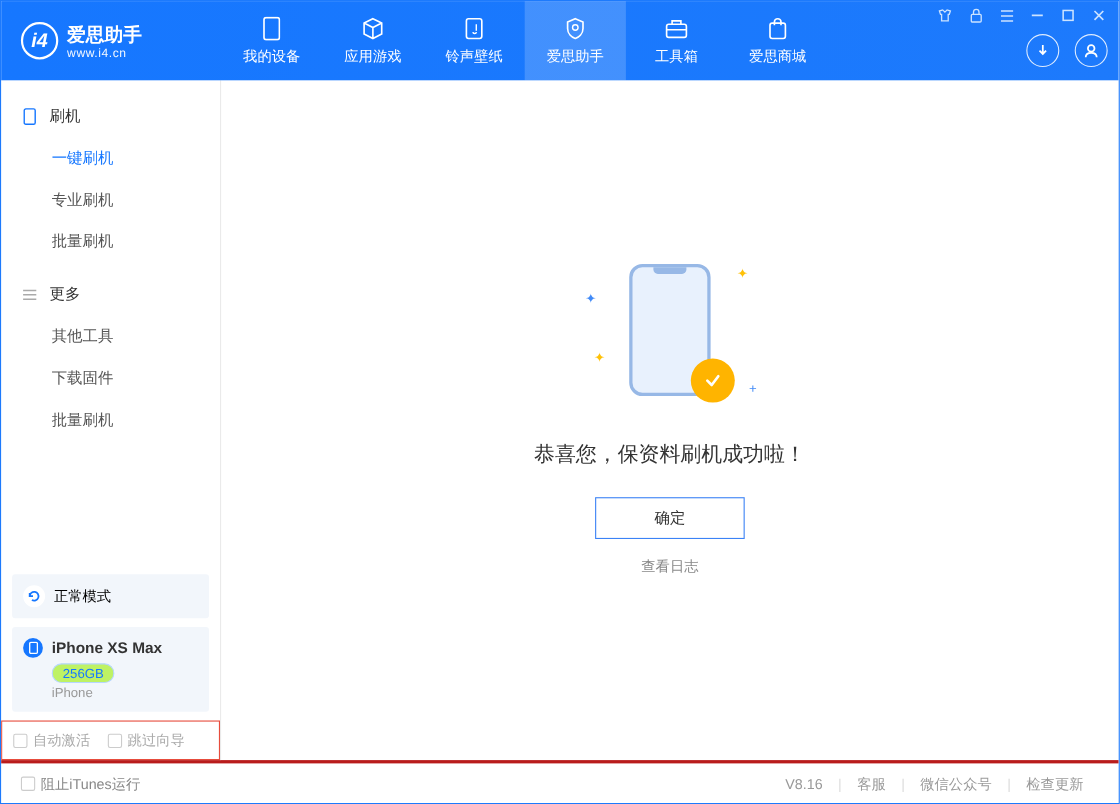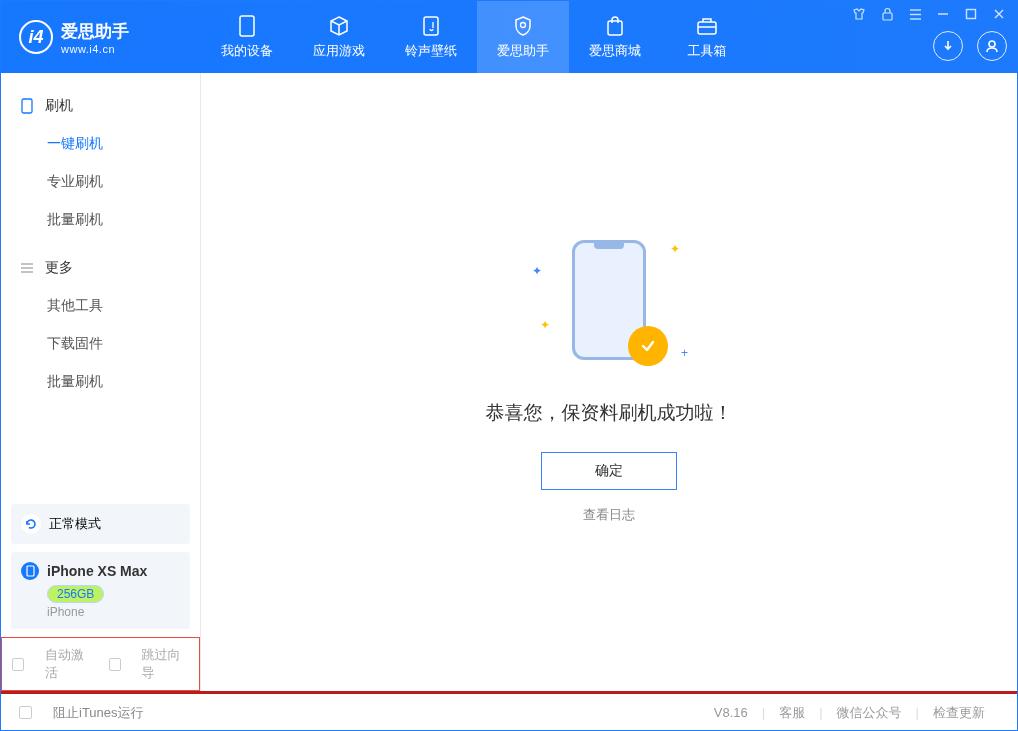--- a/index.html
+++ b/index.html
@@ -28,21 +28,21 @@
 .side-item.active { color: #1677ff; }
 .dev-panel { padding: 8px 10px; }
 .dev-box { background: #f2f6fb; border-radius: 3px; padding: 10px 10px; display: flex; align-items: center; font-size: 13px; margin-bottom: 8px; }
 .mode-icon { width: 20px; height: 20px; border-radius: 50%; background: #fff; display: flex; align-items: center; justify-content: center; margin-right: 8px; }
 .dev-info { background: #f2f6fb; border-radius: 3px; padding: 10px; }
 .dev-name { font-size: 14px; font-weight: bold; color: #333; display: flex; align-items: center; }
 .dev-phone-icon { width: 18px; height: 18px; border-radius: 50%; background: #1677ff; margin-right: 8px; display: inline-flex; align-items: center; justify-content: center; }
 .dev-cap { display: inline-block; border: 1px solid #b6d6ff; color: #1677ff; font-size: 12px; padding: 1px 9px; border-radius: 10px; margin: 5px 0 2px 26px; background: #bef264; }
 .dev-type { font-size: 12px; color: #999; margin-left: 26px; }
 .options-row { border: 1.6px solid #e74c3c; padding: 8px 10px; display: flex; gap: 16px; font-size: 13px; color: #aaa; }
-.chk { display: flex; align-items: center; gap: 21px; cursor: pointer; }
+.chk { display: flex; align-items: center; gap: 5px; cursor: pointer; }
 .chk-box { width: 13px; height: 13px; border: 1px solid #ccc; border-radius: 2px; }
 .main { flex: 1; display: flex; flex-direction: column; align-items: center; justify-content: center; }
 .illus { width: 130px; height: 130px; position: relative; margin-bottom: 30px; }
 .phone-shape { width: 74px; height: 120px; border: 3px solid #97b8e6; border-radius: 12px; margin: 0 auto; background: #e8f1fd; position: relative; }
 .phone-notch { position: absolute; top: 0; left: 50%; transform: translateX(-50%); width: 30px; height: 6px; background: #97b8e6; border-radius: 0 0 4px 4px; }
 .check-badge { position: absolute; right: 6px; bottom: 4px; width: 40px; height: 40px; background: #ffb400; border-radius: 50%; display: flex; align-items: center; justify-content: center; }
 .sparkle { position: absolute; color: #ffc107; font-size: 12px; }
 .sp1 { top: 24px; left: -12px; color: #418af7; }
 .sp2 { top: 2px; right: -6px; }
 .sp3 { bottom: 38px; left: -4px; }
@@ -98,36 +98,36 @@
       <span class="nav-icon">
           <svg width="22" height="22" viewBox="0 0 22 22">
             <path d="M11 2 L18 5 L18 11 C18 16 14 19 11 20 C8 19 4 16 4 11 L4 5 Z" fill="none" stroke="#fff" stroke-width="1.5"></path>
             <circle cx="11" cy="10" r="2.5" fill="none" stroke="#fff" stroke-width="1.3"></circle>
           </svg>
         </span>
       <span>爱思助手</span>
     </div>
     <div class="nav-item">
       <span class="nav-icon">
-          <svg width="20" height="22" viewBox="0 0 20 22">
-            <rect x="3" y="6" width="14" height="14" rx="2" fill="none" stroke="#fff" stroke-width="1.5"></rect>
-            <path d="M7 8 L7 5 A3 3 0 0 1 13 5 L13 8" fill="none" stroke="#fff" stroke-width="1.5"></path>
-          </svg>
-        </span>
-      <span>爱思商城</span>
-    </div>
-    <div class="nav-item">
-      <span class="nav-icon">
           <svg width="22" height="20" viewBox="0 0 22 20">
             <rect x="2" y="6" width="18" height="12" rx="2" fill="none" stroke="#fff" stroke-width="1.5"></rect>
             <path d="M7 6 L7 3 L15 3 L15 6" fill="none" stroke="#fff" stroke-width="1.5"></path>
             <line x1="2" y1="11" x2="20" y2="11" stroke="#fff" stroke-width="1.5"></line>
           </svg>
         </span>
       <span>工具箱</span>
+    </div>
+    <div class="nav-item">
+      <span class="nav-icon">
+          <svg width="20" height="22" viewBox="0 0 20 22">
+            <rect x="3" y="6" width="14" height="14" rx="2" fill="none" stroke="#fff" stroke-width="1.5"></rect>
+            <path d="M7 8 L7 5 A3 3 0 0 1 13 5 L13 8" fill="none" stroke="#fff" stroke-width="1.5"></path>
+          </svg>
+        </span>
+      <span>爱思商城</span>
     </div>
   </div>
   <div class="header-right">
     <div class="win-ctrls">
       <span class="win-btn">
           <svg width="14" height="14" viewBox="0 0 14 14">
             <path d="M2 3 L5 2 L7 4 L9 2 L12 3 L11 6 L10 6 L10 12 L4 12 L4 6 L3 6 Z" fill="none" stroke="#cce3ff" stroke-width="1.2"></path>
           </svg>
         </span>
       <span class="win-btn">

